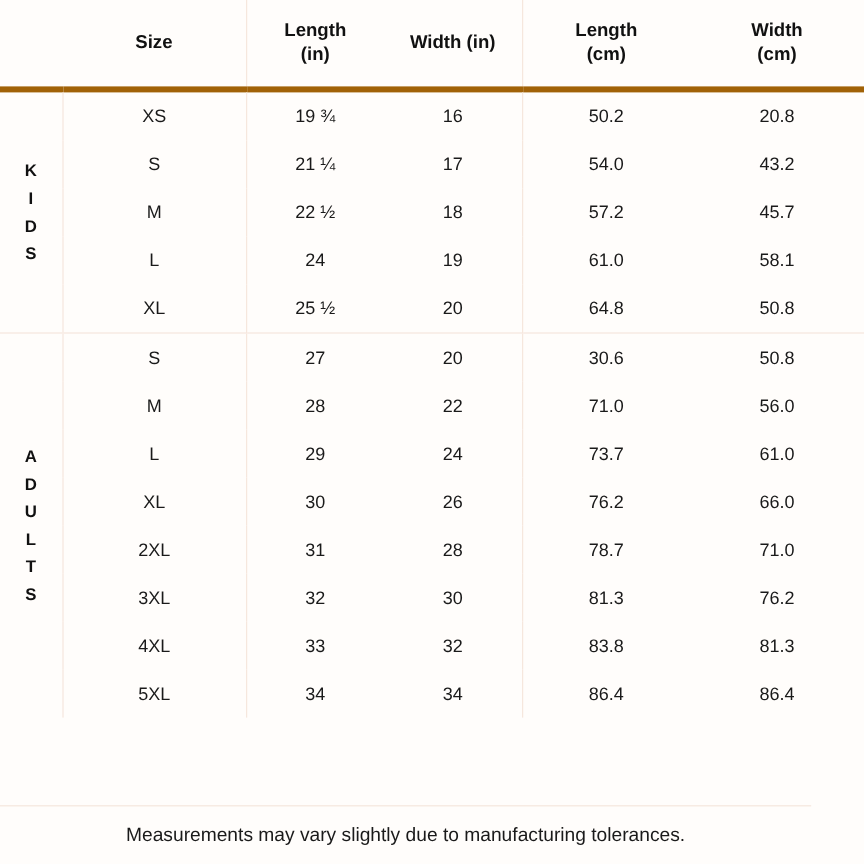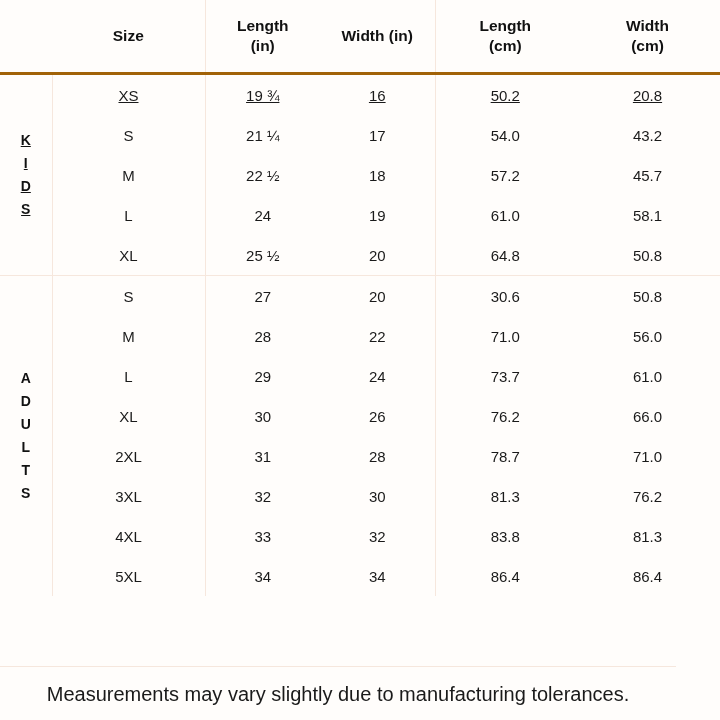--- a/index.html
+++ b/index.html
@@ -75,22 +75,21 @@
   .group-letters {
     display: flex;
     flex-direction: column;
     align-items: center;
     justify-content: center;
   }
   .group-letters span { display: block; }
 
   
   tr.rule-top td, tr.rule-top th {
-    border-top: 3px solid #a16207;
-    text-decoration: underline;
+    border-top: 5px solid #a16207;
   }
 
   
   td.size-cell, th.size-head {
     border-right: 1px solid #f6e7dd;
   }
   td.wi-cell, th.wi-head {
     border-right: 1px solid #f6e7dd;
   }
 
@@ -98,21 +97,21 @@
   tr.section-divider td {
     border-top: 1px solid #f6e7dd;
   }
 
   .footnote {
     position: absolute;
     left: 0;
     right: 0;
     bottom: 14px;
     text-align: center;
-    font-size: 20px;
+    font-size: 16px;
     color: #1a1a1a;
     border-top: 1px solid #f6e7dd;
     padding-top: 16px;
   }
 </style>
 </head>
 <body>
 
 <div class="sheet">
   <table class="size-table">

